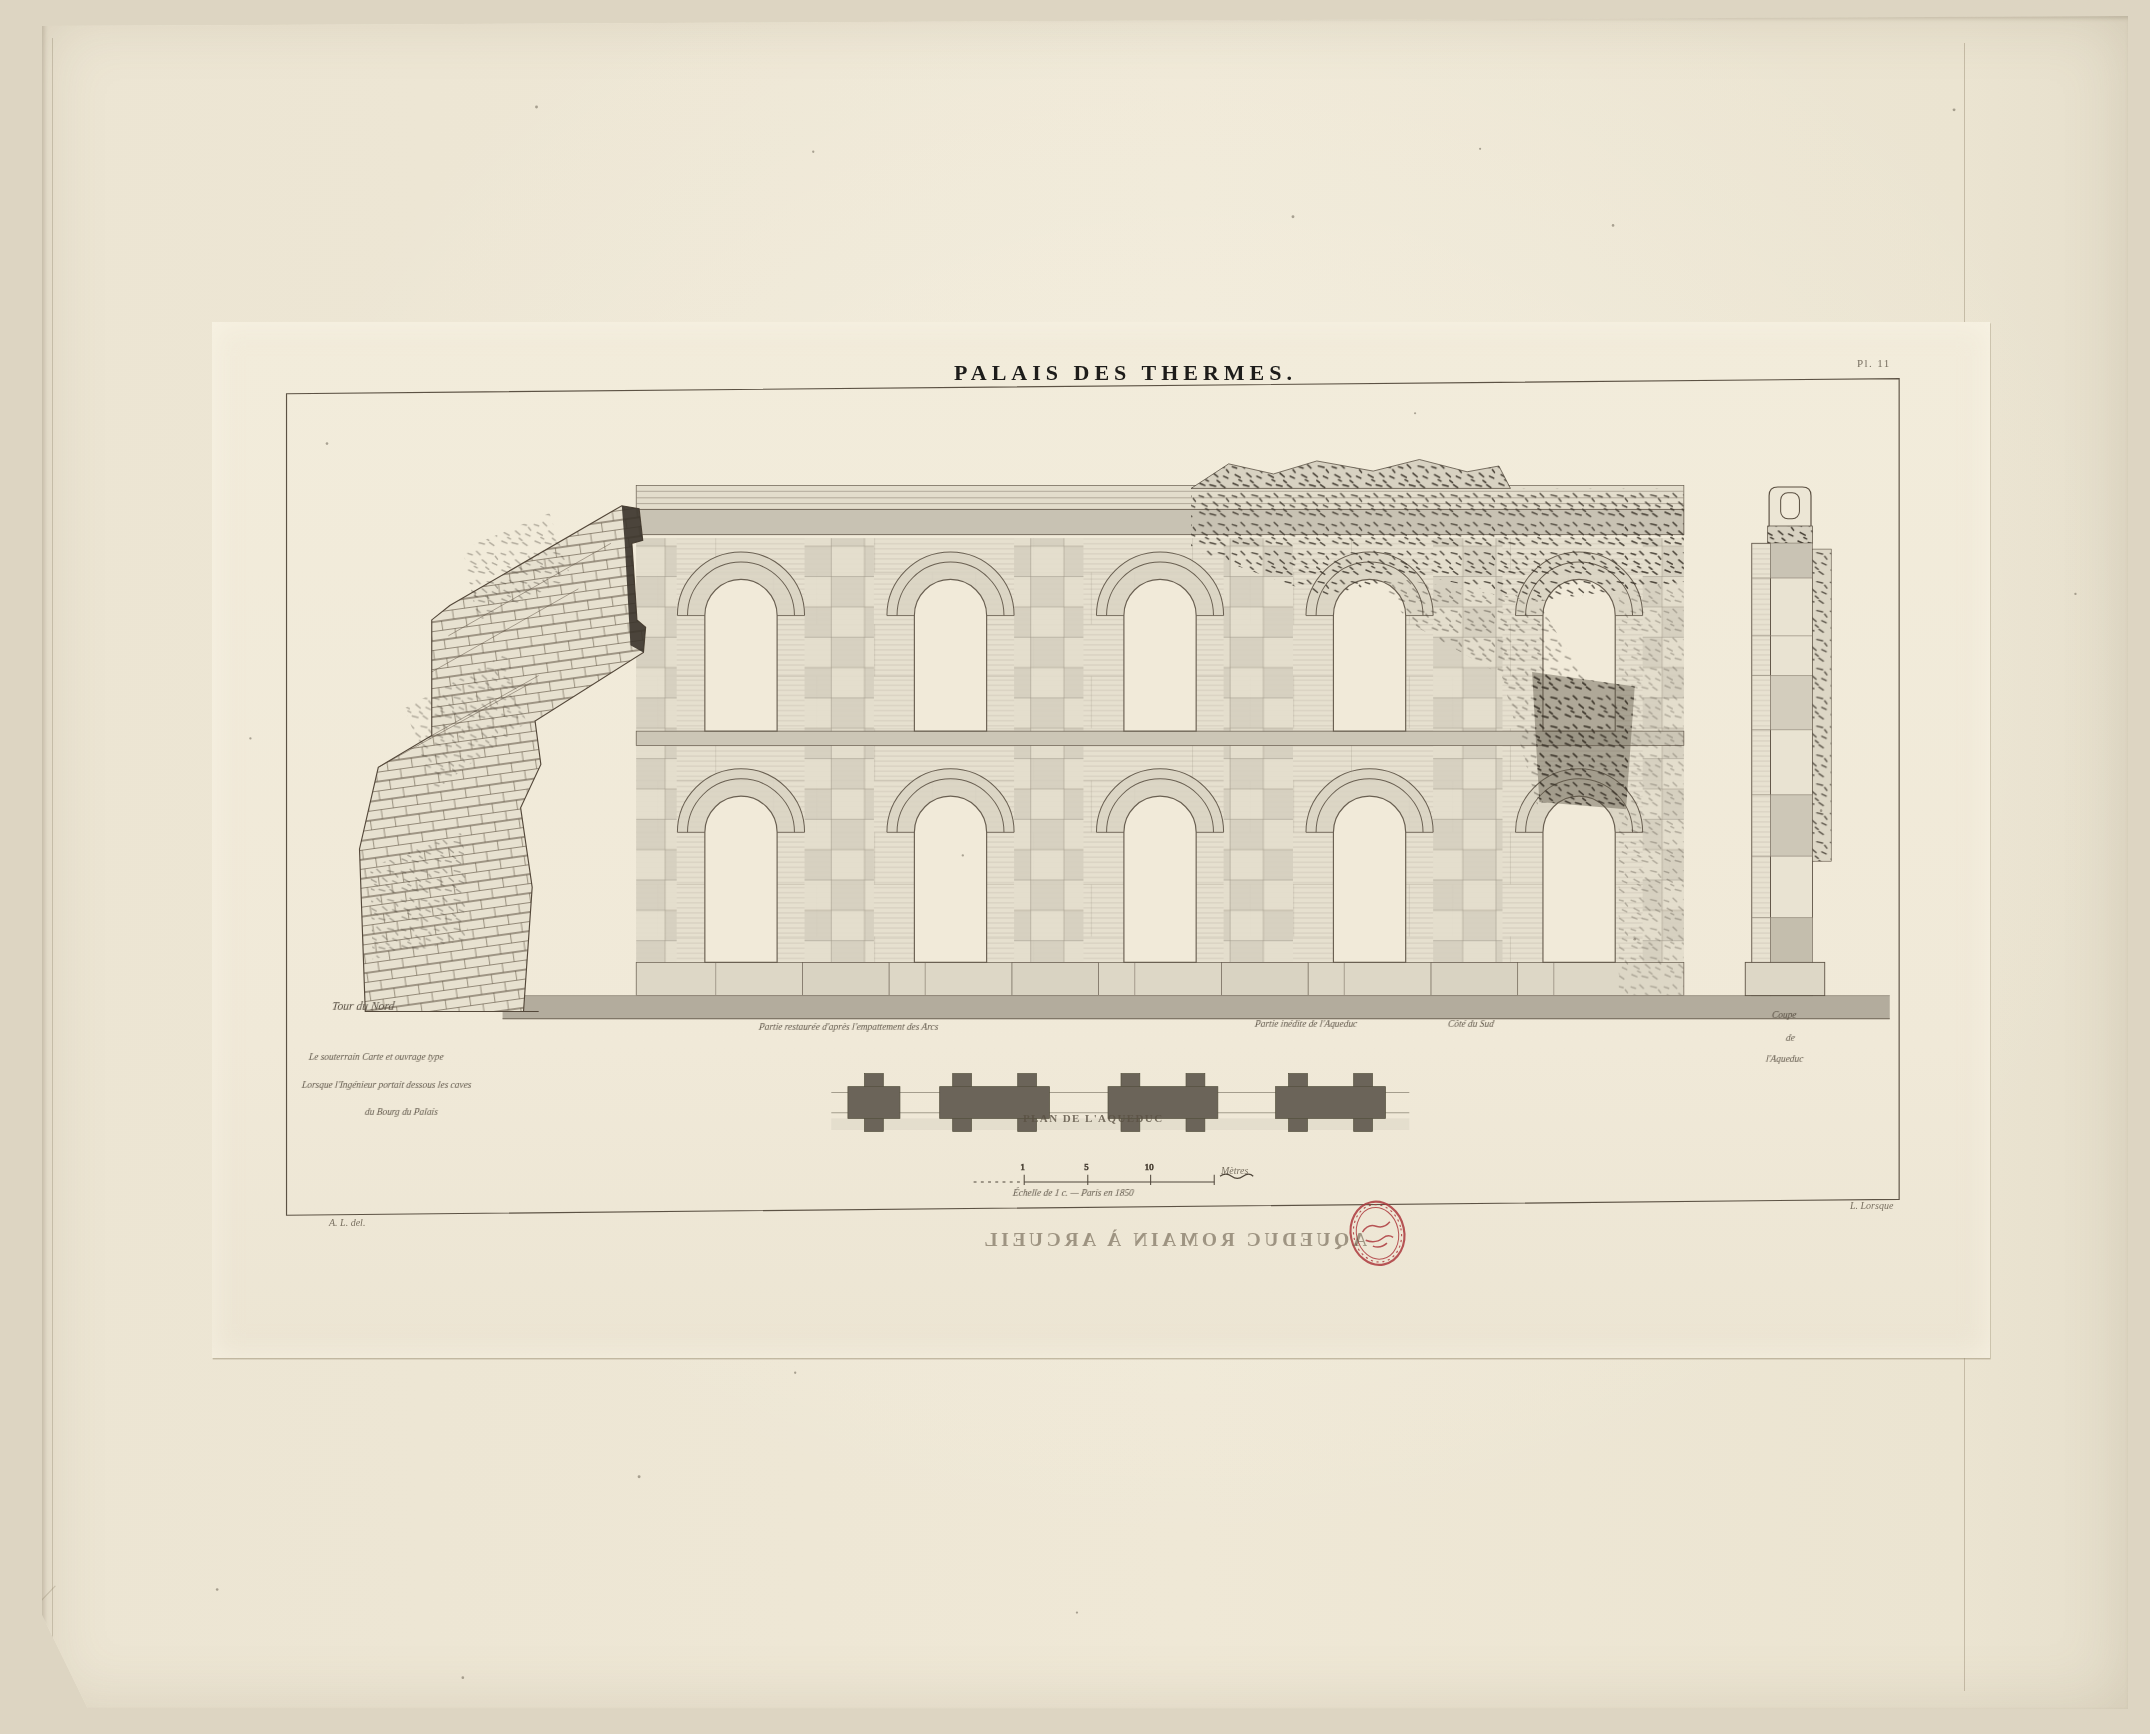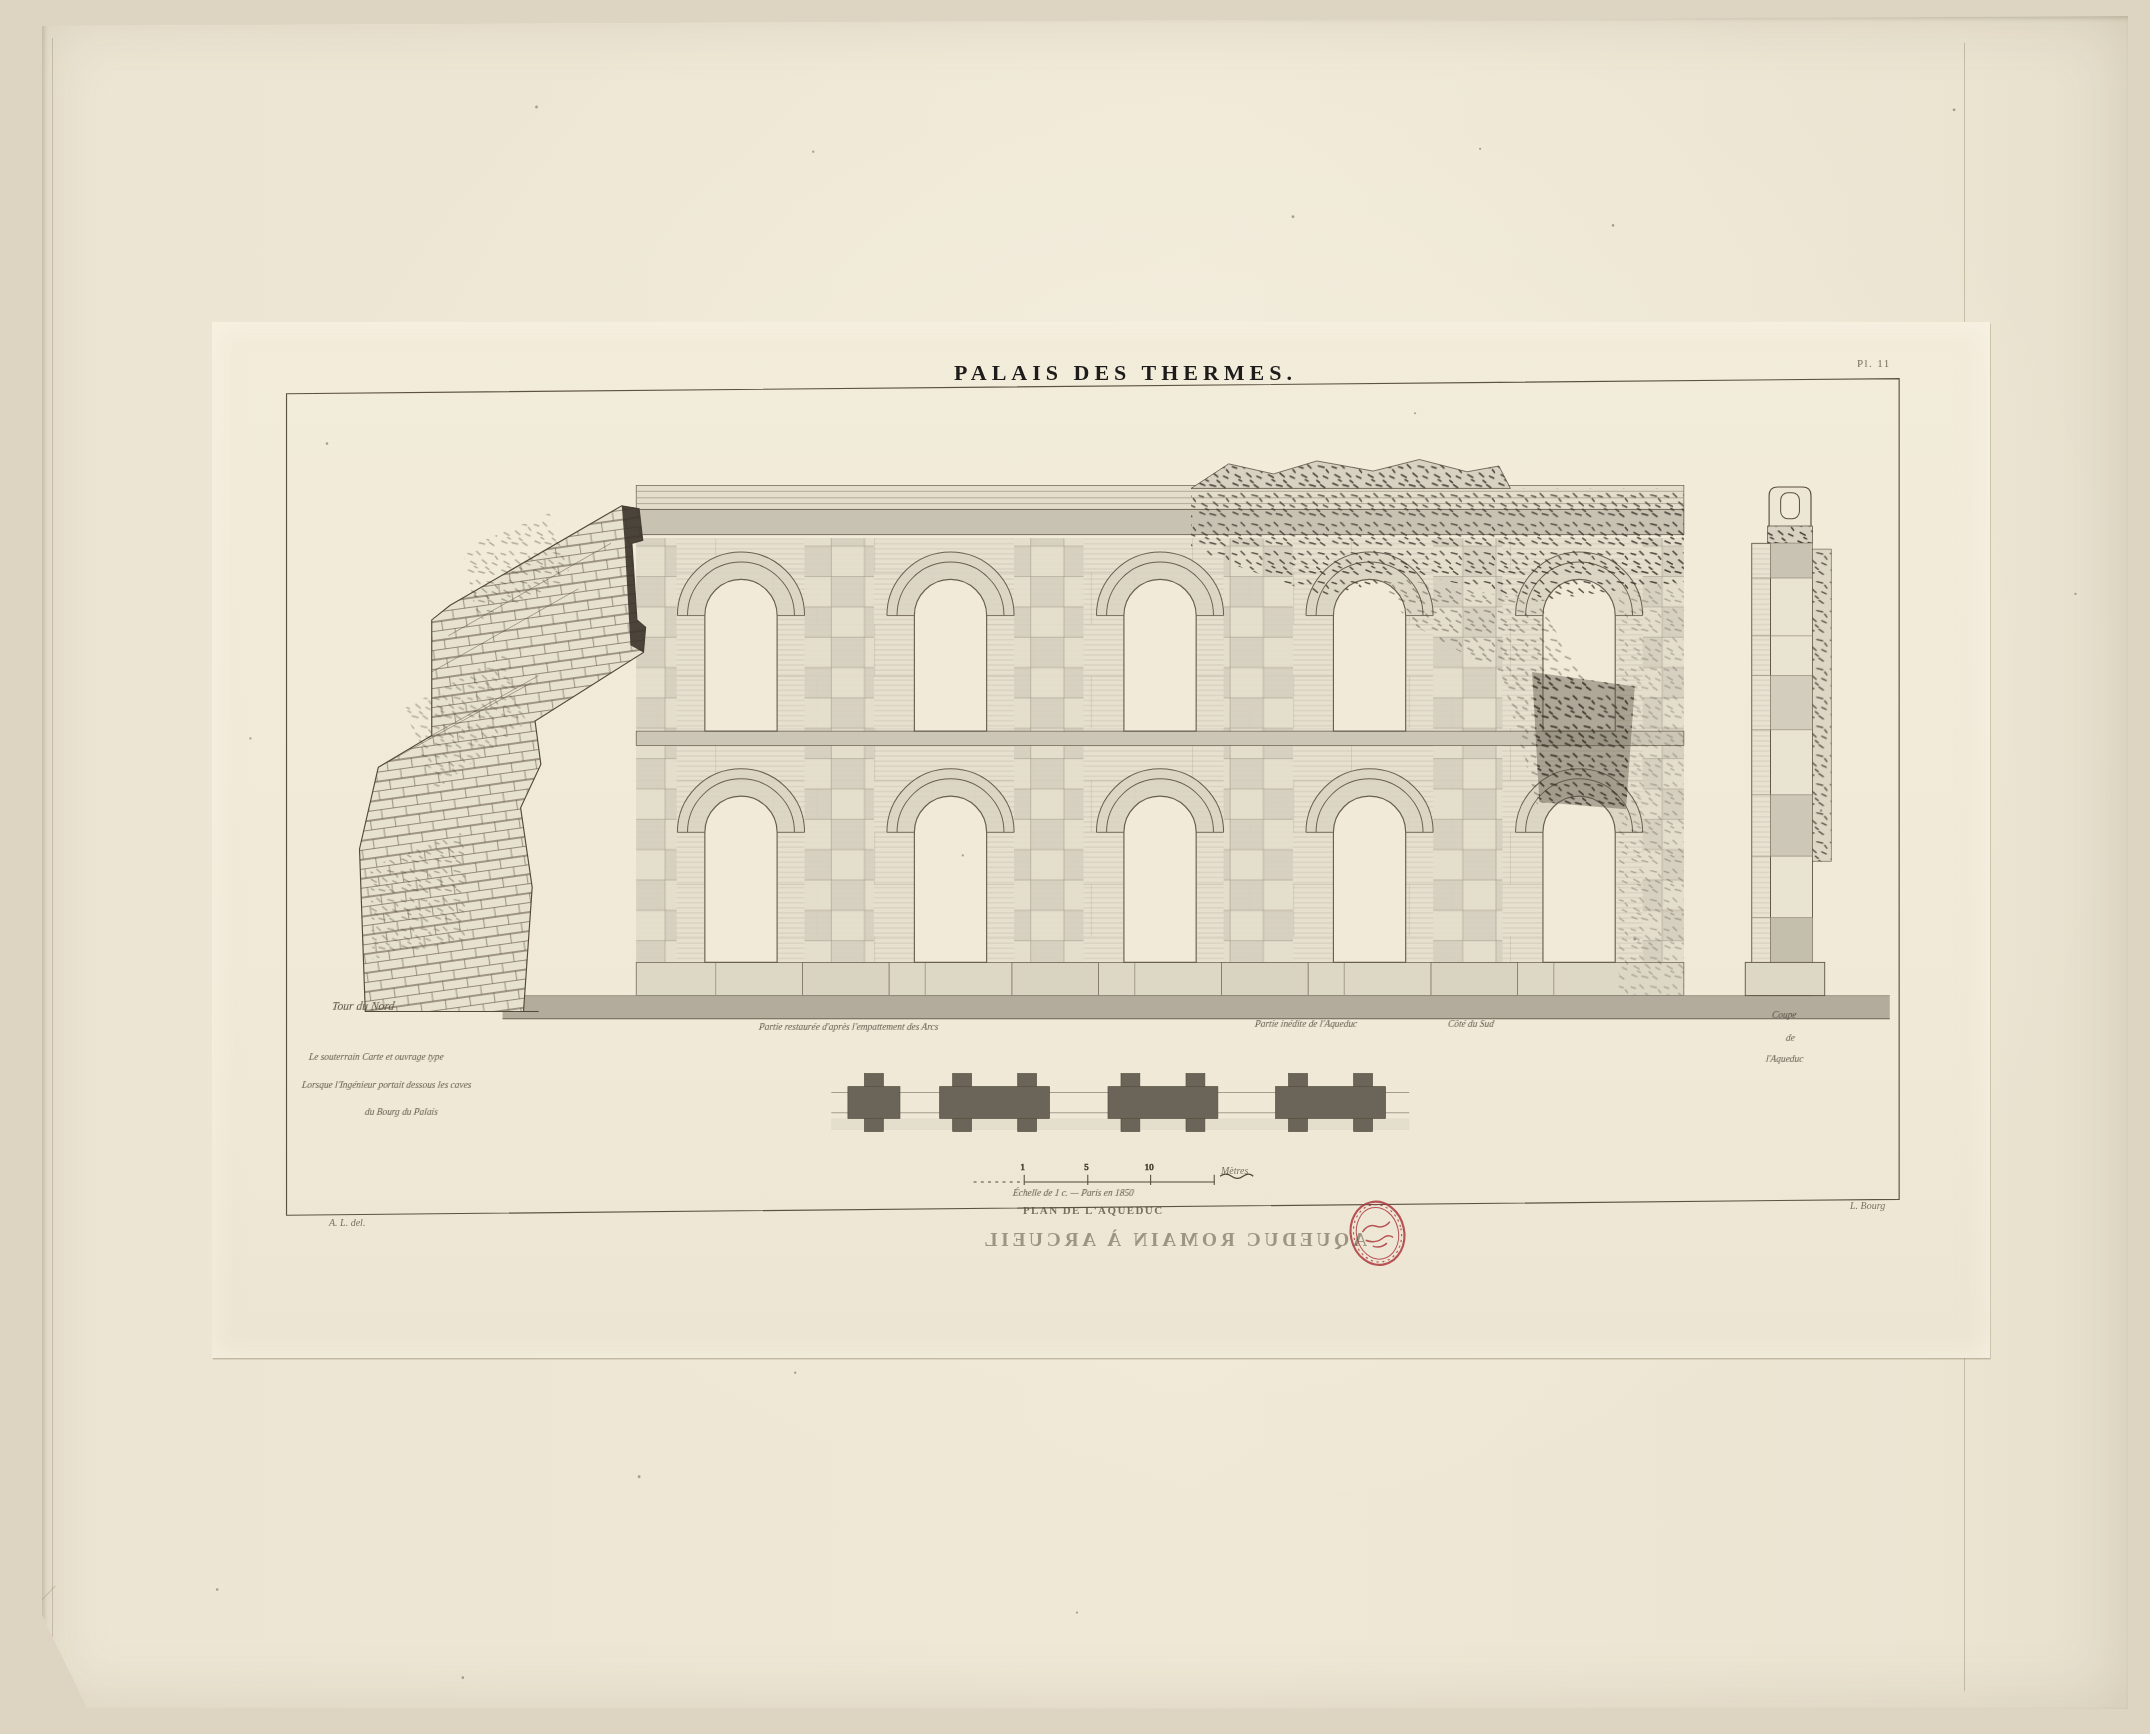--- a/index.html
+++ b/index.html
@@ -241,24 +241,24 @@
   <div class="txt hand-sm" style="left:365px;top:1107px;">du Bourg du Palais</div>
 
   <div class="txt hand-sm" style="left:759px;top:1022px;">Partie restaurée d'après l'empattement des Arcs</div>
   <div class="txt hand-sm" style="left:1255px;top:1019px;">Partie inédite de l'Aqueduc</div>
   <div class="txt hand-sm" style="left:1448px;top:1019px;">Côté du Sud</div>
 
   <div class="txt hand-sm" style="left:1772px;top:1010px;">Coupe</div>
   <div class="txt hand-sm" style="left:1786px;top:1033px;">de</div>
   <div class="txt hand-sm" style="left:1766px;top:1054px;">l'Aqueduc</div>
 
-  <div class="txt stencil-small" style="left:1023px;top:1204px;text-align:center;">PLAN DE L'AQUEDUC</div>
+  <div class="txt stencil-small" style="left:1023px;top:1112px;text-align:center;">PLAN DE L'AQUEDUC</div>
   <div class="txt hand-sm" style="left:1013px;top:1188px;">Échelle de 1 c. — Paris en 1850</div>
   <div class="txt tiny" style="left:1221px;top:1165px;">Mètres</div>
 
   <div class="txt tiny" style="left:289px;top:1217px;margin-left:40px;">A. L. del.</div>
-  <div class="txt tiny" style="left:1850px;top:1200px;">L. Bourg</div>
+  <div class="txt tiny" style="left:1850px;top:1200px;">L. Lorsque</div>
 
   <div class="txt ghost" style="left:981px;top:1229px;">
     <span>AQUEDUC ROMAIN À ARCUEIL</span>
   </div>
 </div>
 
 
 </body></html>

